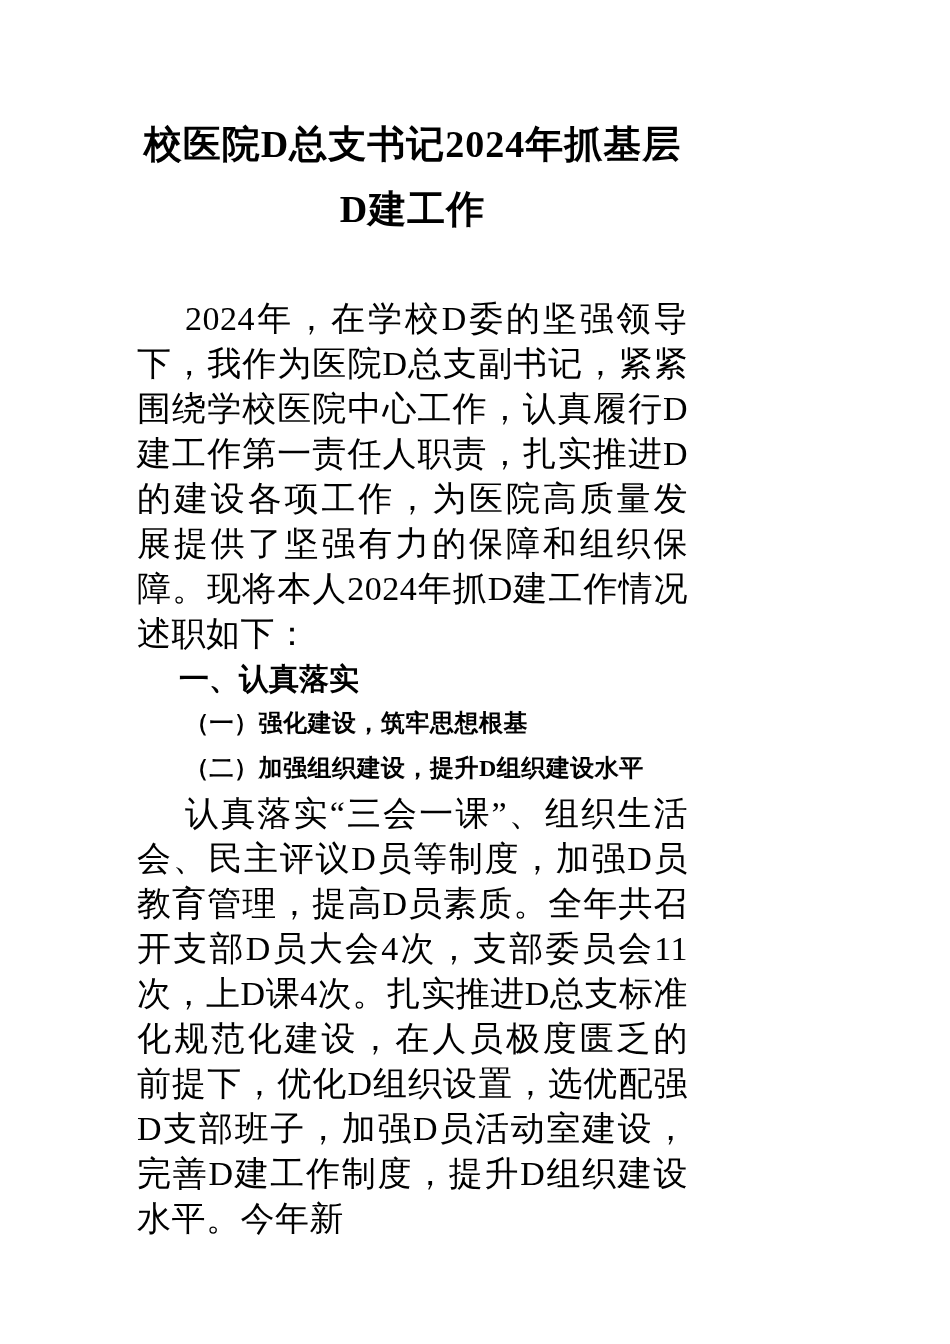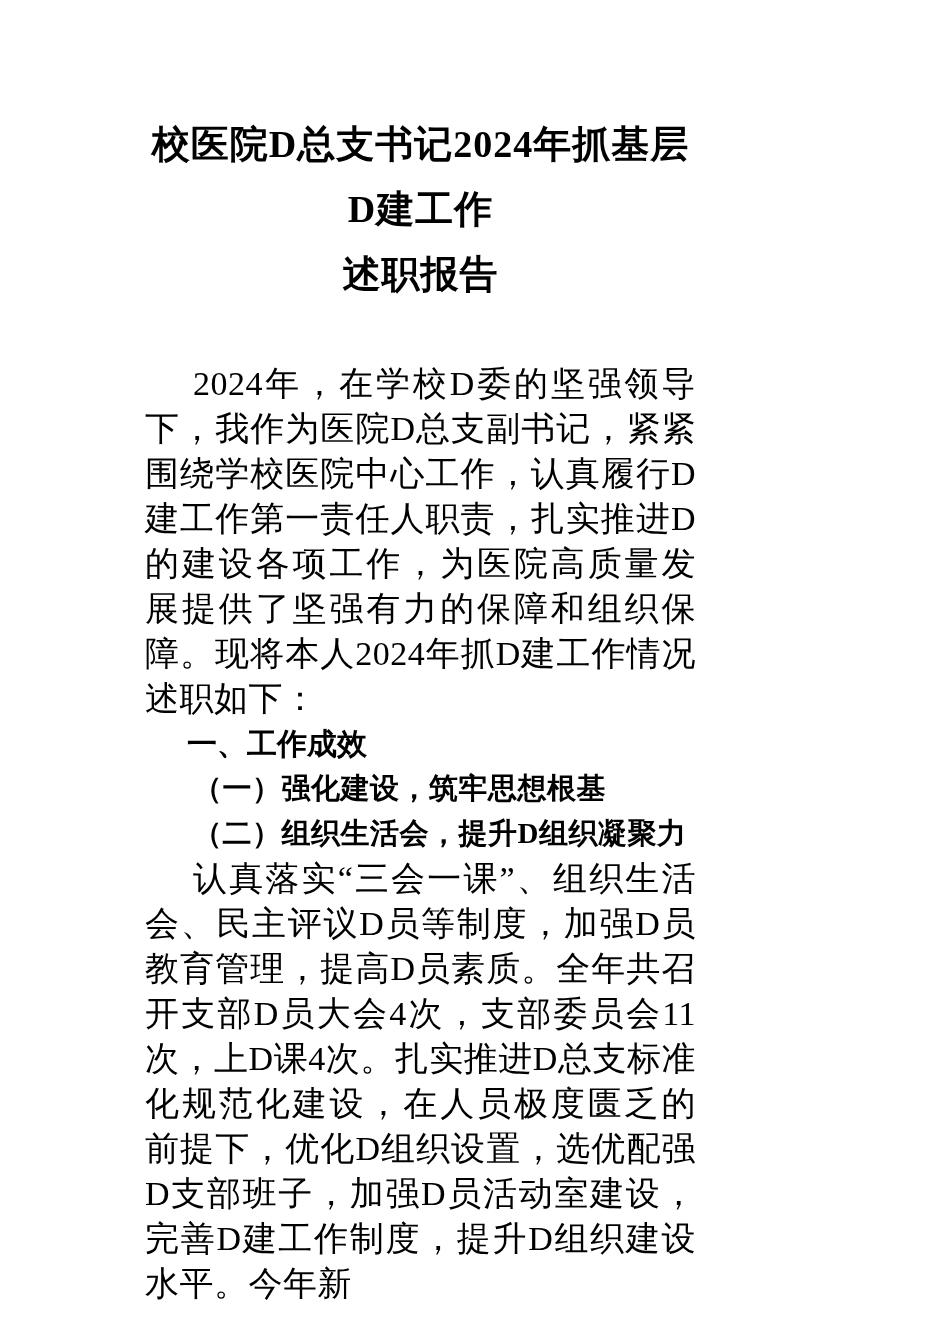--- a/index.html
+++ b/index.html
@@ -11,21 +11,20 @@
     font-family: "Liberation Serif", "DejaVu Serif", serif;
     color: #000000;
   }
   .page {
     position: relative;
     width: 826px;
     height: 1344px;
     background: #ffffff;
     padding: 112px 138px 0 137px;
     overflow: hidden;
-    margin-left: 8px;
   }
   .doc-title {
     font-size: 38px;
     line-height: 65px;
     font-weight: bold;
     text-align: center;
     letter-spacing: 1px;
     margin-bottom: 54px;
   }
   .title-line { display: block; }
@@ -38,41 +37,40 @@
     font-weight: normal;
   }
   .h1-heading {
     font-family: "Liberation Sans", "DejaVu Sans", sans-serif;
     font-size: 30px;
     line-height: 45px;
     font-weight: bold;
     text-indent: 42px;
   }
   .h2-heading {
-    font-size: 29px;
+    font-size: 24px;
     line-height: 45px;
     font-weight: 600;
     text-indent: 48px;
     letter-spacing: 0.5px;
   }
 </style>
 </head>
 <body>
 
 <div class="page">
 
   <h1 class="doc-title">
     <span class="title-line">校医院D总支书记2024年抓基层D建工作</span>
-    <span class="title-line">述职报告</span>
   </h1>
 
   <p class="body-para">2024年，在学校D委的坚强领导下，我作为医院D总支副书记，紧紧围绕学校医院中心工作，认真履行D建工作第一责任人职责，扎实推进D的建设各项工作，为医院高质量发展提供了坚强有力的保障和组织保障。现将本人2024年抓D建工作情况述职如下：</p>
 
-  <h2 class="h1-heading">一、工作成效</h2>
+  <h2 class="h1-heading">一、认真落实</h2>
 
   <h3 class="h2-heading">（一）强化建设，筑牢思想根基</h3>
 
 
-  <h3 class="h2-heading">（二）组织生活会，提升D组织凝聚力</h3>
+  <h3 class="h2-heading">（二）加强组织建设，提升D组织建设水平</h3>
 
   <p class="body-para">认真落实“三会一课”、组织生活会、民主评议D员等制度，加强D员教育管理，提高D员素质。全年共召开支部D员大会4次，支部委员会11次，上D课4次。扎实推进D总支标准化规范化建设，在人员极度匮乏的前提下，优化D组织设置，选优配强D支部班子，加强D员活动室建设，完善D建工作制度，提升D组织建设水平。今年新</p>
 
 </div>
 
 </body></html>

